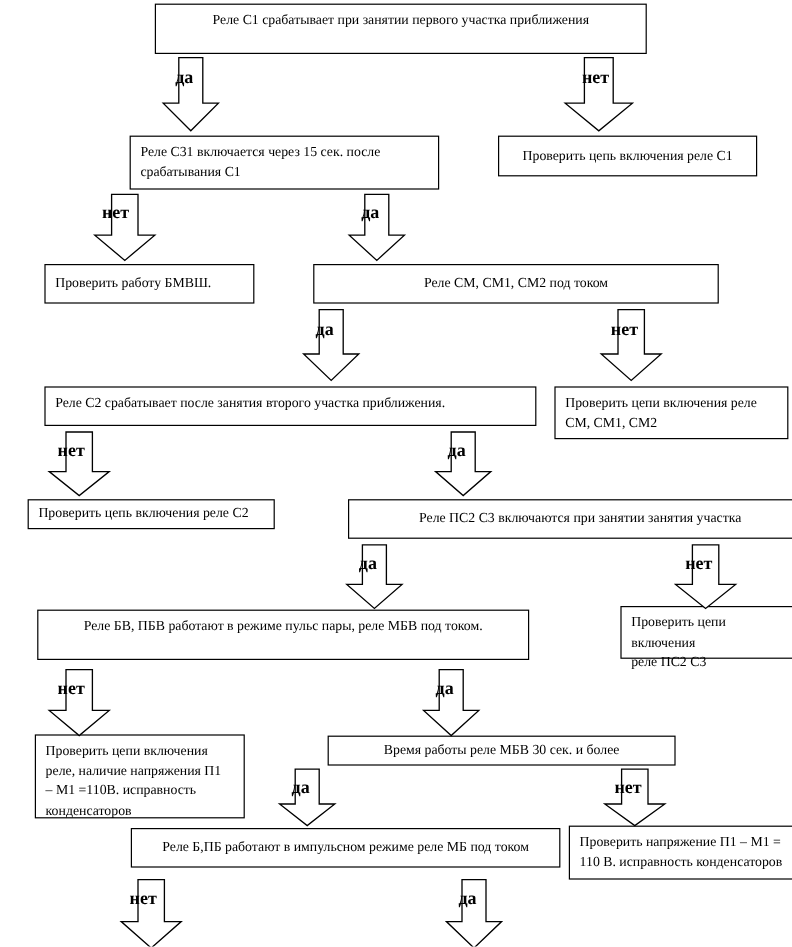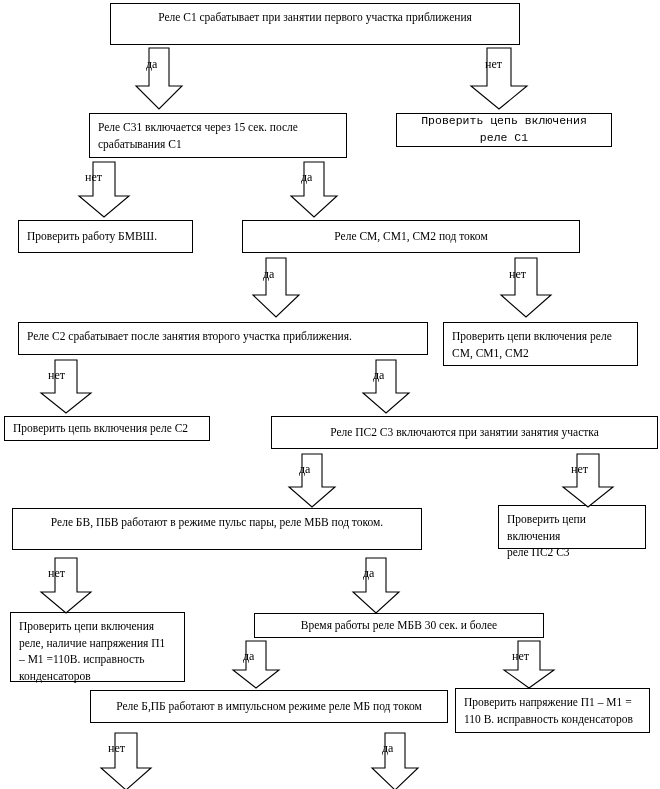--- a/index.html
+++ b/index.html
@@ -17,20 +17,21 @@
   }
   .node {
     position: absolute;
     box-sizing: border-box;
     border: 1px solid #000000;
     background: #ffffff;
     color: #000000;
     font-size: 11.5px;
     line-height: 1.45;
     padding: 5px 8px;
+    margin-left: 19px;
   }
   .node .txt {
     display: block;
     white-space: pre-line;
   }
   .node.center .txt {
     text-align: center;
   }
   .node.left .txt {
     text-align: left;
@@ -41,42 +42,43 @@
   }
   .arrow {
     position: absolute;
   }
   .arrow svg {
     display: block;
     overflow: visible;
   }
   .arrow-label {
     position: absolute;
-    font-size: 12px;
+    font-size: 15px;
     color: #000000;
     font-family: "Liberation Serif", "DejaVu Serif", serif;
     white-space: nowrap;
     line-height: 1;
+    font-weight: bold;
   }
 </style>
 </head>
 <body>
 
 <div id="canvas">
 
   <div class="node center vcenter" style="left:110px; top:3px; width:410px; height:42px; align-items:flex-start;">
     <span class="txt" style="width:100%;">Реле С1 срабатывает при занятии первого участка приближения</span>
   </div>
 
   <div class="node left" style="left:89px; top:113px; width:258px; height:45px;">
     <span class="txt">Реле С31 включается через 15 сек. после
 срабатывания С1</span>
   </div>
 
-  <div class="node center" style="left:396px; top:113px; width:216px; height:34px; display:flex; align-items:center; justify-content:center;font-family:Liberation Mono, monospace;">
+  <div class="node center" style="left:396px; top:113px; width:216px; height:34px; display:flex; align-items:center; justify-content:center;">
     <span class="txt" style="width:100%;">Проверить цепь включения реле С1</span>
   </div>
 
   <div class="node left" style="left:18px; top:220px; width:175px; height:33px; display:flex; align-items:center;">
     <span class="txt" style="width:100%;">Проверить работу БМВШ.</span>
   </div>
 
   <div class="node center" style="left:242px; top:220px; width:338px; height:33px; display:flex; align-items:center; justify-content:center;">
     <span class="txt" style="width:100%;">Реле СМ, СМ1, СМ2 под током</span>
   </div>

